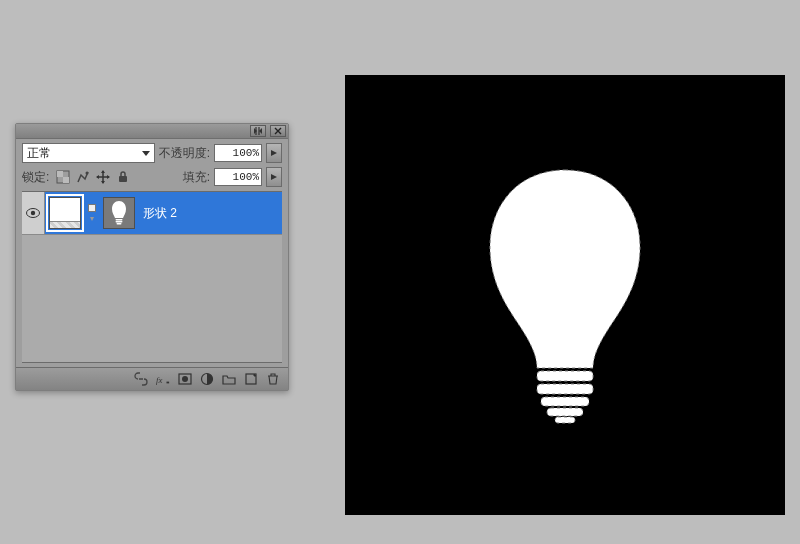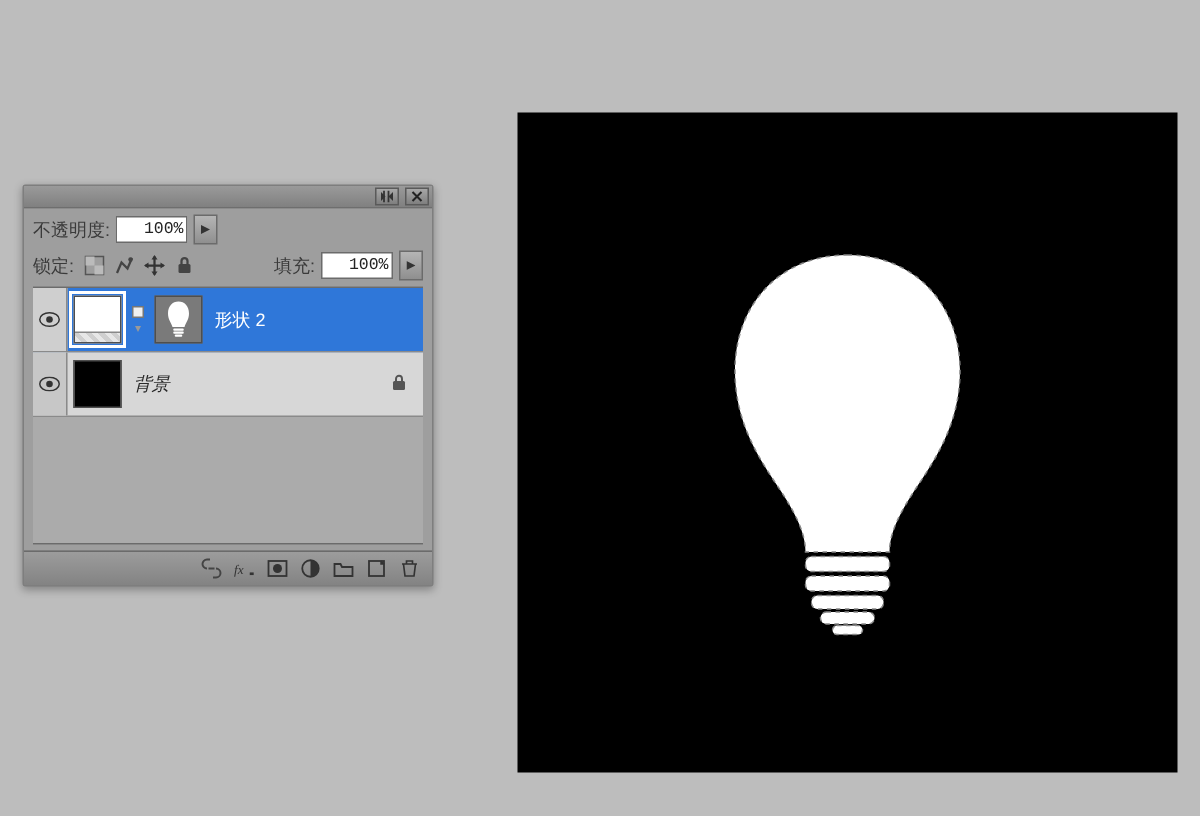--- a/index.html
+++ b/index.html
@@ -334,20 +334,24 @@
       <svg viewBox="0 0 8 8">
           <path d="M1 1 L7 7 M7 1 L1 7" stroke="#222" stroke-width="1.4"></path>
         </svg>
     </div>
   </div>
 
 
   <div class="panel-body">
 
     <div class="row">
+      <div class="select">
+        <span>正常</span>
+        <span class="arrow"></span>
+      </div>
       <span class="field-label">不透明度:</span>
       <div class="pct">100%</div>
       <div class="flybtn">
         <svg viewBox="0 0 6 6">
             <polygon points="0,0 6,3 0,6" fill="#333"></polygon>
           </svg>
       </div>
     </div>
 
     <div class="row">
@@ -417,38 +421,20 @@
               <path fill="#fff" d="M11 1 C15 1 18 4 18 9 C18 13 16 15 15 18 L7 18 C6 15 4 13 4 9 C4 4 7 1 11 1 Z"></path>
               <rect fill="#fff" x="7.5" y="19" width="7" height="1.5" rx="0.7"></rect>
               <rect fill="#fff" x="7.5" y="21" width="7" height="1.5" rx="0.7"></rect>
               <rect fill="#fff" x="8.5" y="23" width="5" height="1.5" rx="0.7"></rect>
             </svg>
           </div>
         </div>
         <span class="layer-name">形状 2</span>
       </div>
 
-      <div class="layer bg">
-        <div class="eye-col">
-          <svg viewBox="0 0 14 10">
-              <ellipse cx="7" cy="5" rx="6.5" ry="4.5" fill="none" stroke="#333" stroke-width="1"></ellipse>
-              <circle cx="7" cy="5" r="2.2" fill="#333"></circle>
-            </svg>
-        </div>
-        <div class="thumbs">
-          <div class="thumb bg-black"></div>
-        </div>
-        <span class="layer-name">背景</span>
-        <span class="lock-indicator">
-          <svg viewBox="0 0 12 12">
-              <rect x="2" y="5" width="8" height="6" rx="1" fill="#555"></rect>
-              <path d="M4 5 V3.5 a2 2 0 0 1 4 0 V5" stroke="#555" fill="none" stroke-width="1.3"></path>
-            </svg>
-        </span>
-      </div>
 
     </div>
   </div>
 
   <div class="panel-footer">
     <div class="ft-btn">
       <svg viewBox="0 0 14 14">
           <path d="M4 7 a3 3 0 0 1 0-6 h2 M10 7 a3 3 0 0 1 0 6 h-2 M5 7 h4" stroke="#444" fill="none" stroke-width="1.3"></path>
         </svg>
     </div>

